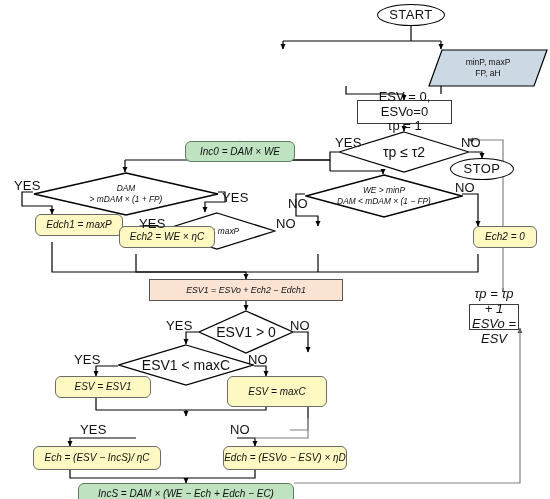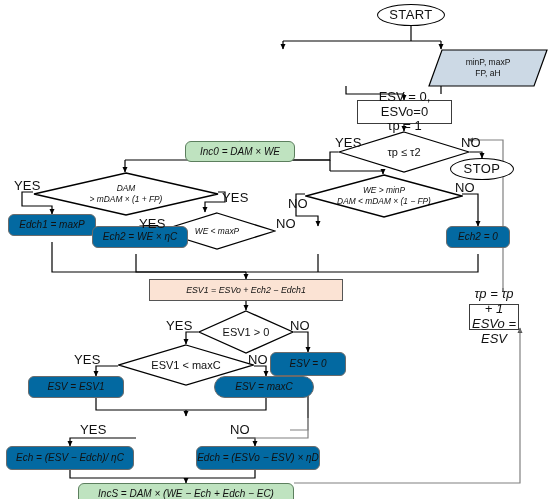--- a/index.html
+++ b/index.html
@@ -22,32 +22,32 @@
            align-items:center;justify-content:center;font-size:8.5px;color:#111;
            line-height:1.35;}
 
   
   .proc{border:1.5px solid #3c3c3c;background:#fff;font-size:13px;color:#111;
         flex-direction:column;}
 
   
   .rbox{border:1.4px solid #6b6b6b;border-radius:6px;font-size:10px;
         font-style:italic;color:#111;flex-direction:column;}
-  .peach{background:#0369a1;}
+  .peach{background:#fef9c3;margin-left:27px;}
   .green{background:#bfe3c0;border-color:#5c7f5e;}
 
   
   .sbox{border:1.5px solid #555;background:#fbe3d4;font-size:8.8px;
         font-style:italic;color:#111;}
 
   
   .dia{position:absolute;}
   .dia svg{position:absolute;left:0;top:0;}
   .dia .dtext{position:absolute;inset:0;display:flex;flex-direction:column;
-              align-items:center;justify-content:center;font-size:11px;
+              align-items:center;justify-content:center;font-size:14px;
               color:#111;line-height:1.3;}
   .dtext.italic{font-style:italic;font-size:8.4px;}
 
   
   .lbl{position:absolute;font-size:13px;color:#111;letter-spacing:.2px;}
 
   .nowrap{white-space:nowrap;}
 </style>
 </head>
 <body>
@@ -263,44 +263,41 @@
 
   <div class="dia" style="left:198px;top:310px;width:96px;height:44px;text-decoration:underline;">
     <svg width="96" height="44">
       <polygon points="48,1 95,22 48,43 1,22" fill="#fff" stroke="#000" stroke-width="1.3"></polygon>
     </svg>
     <div class="dtext">
         <span>ESV1 &gt; 0</span>
       </div>
   </div>
 
-  <div class="node rbox peach" style="left:270px;top:352px;width:76px;height:24px;">
-    <span>ESV = 0</span>
-  </div>
 
   <div class="dia" style="left:118px;top:344px;width:136px;height:42px;">
     <svg width="136" height="42">
       <polygon points="68,1 135,21 68,41 1,21" fill="#fff" stroke="#000" stroke-width="1.3"></polygon>
     </svg>
     <div class="dtext">
         <span>ESV1 &lt; maxC</span>
       </div>
   </div>
 
   <div class="node rbox peach" style="left:28px;top:376px;width:96px;height:22px;">
     <span>ESV = ESV1</span>
   </div>
 
-  <div class="node rbox peach" style="left:214px;top:376px;width:100px;height:22px;border-radius:11px;">
+  <div class="node rbox peach" style="left:200px;top:376px;width:100px;height:31px;">
     <span>ESV = maxC</span>
   </div>
 
 
   <div class="node rbox peach" style="left:6px;top:446px;width:128px;height:24px;">
-    <span>Ech = (ESV − Edch)/ ηC</span>
+    <span>Ech = (ESV − IncS)/ ηC</span>
   </div>
 
   <div class="node rbox peach" style="left:196px;top:446px;width:124px;height:24px;">
     <span>Edch = (ESVo − ESV) × ηD</span>
   </div>
 
   <div class="node rbox green" style="left:78px;top:483px;width:216px;height:22px;">
     <span>IncS = DAM ×  (WE − Ech + Edch − EC)</span>
   </div>
 

